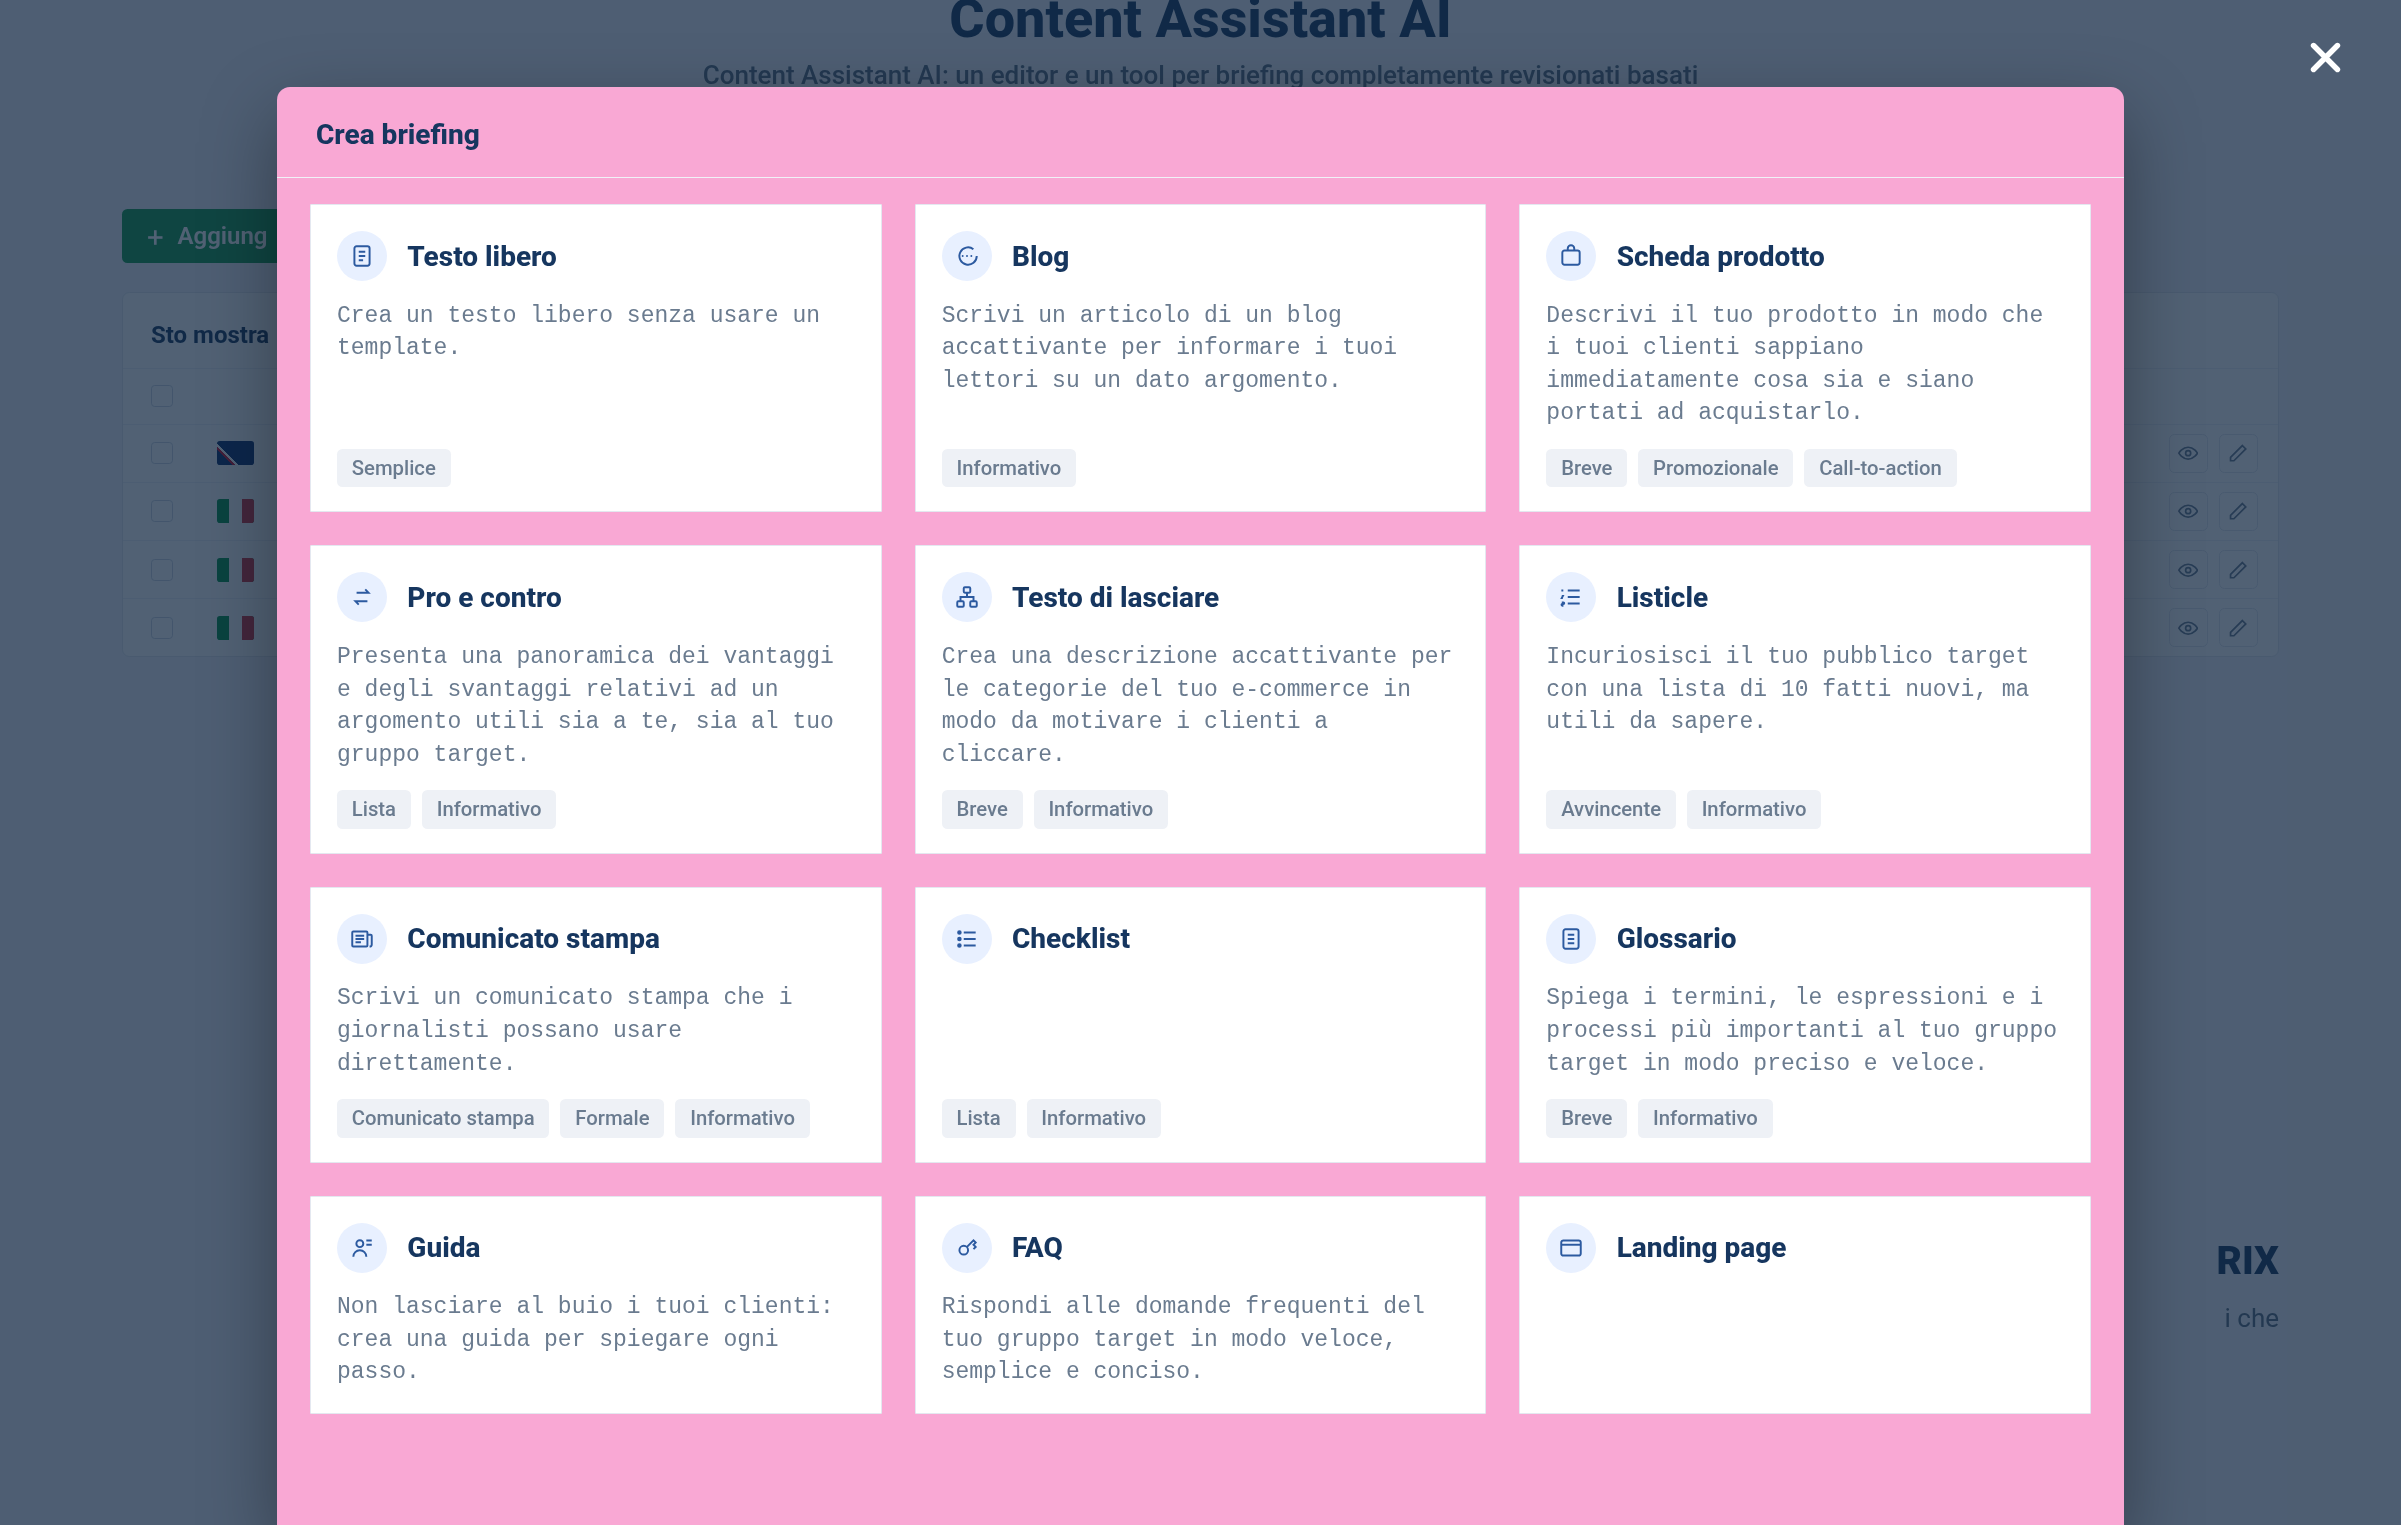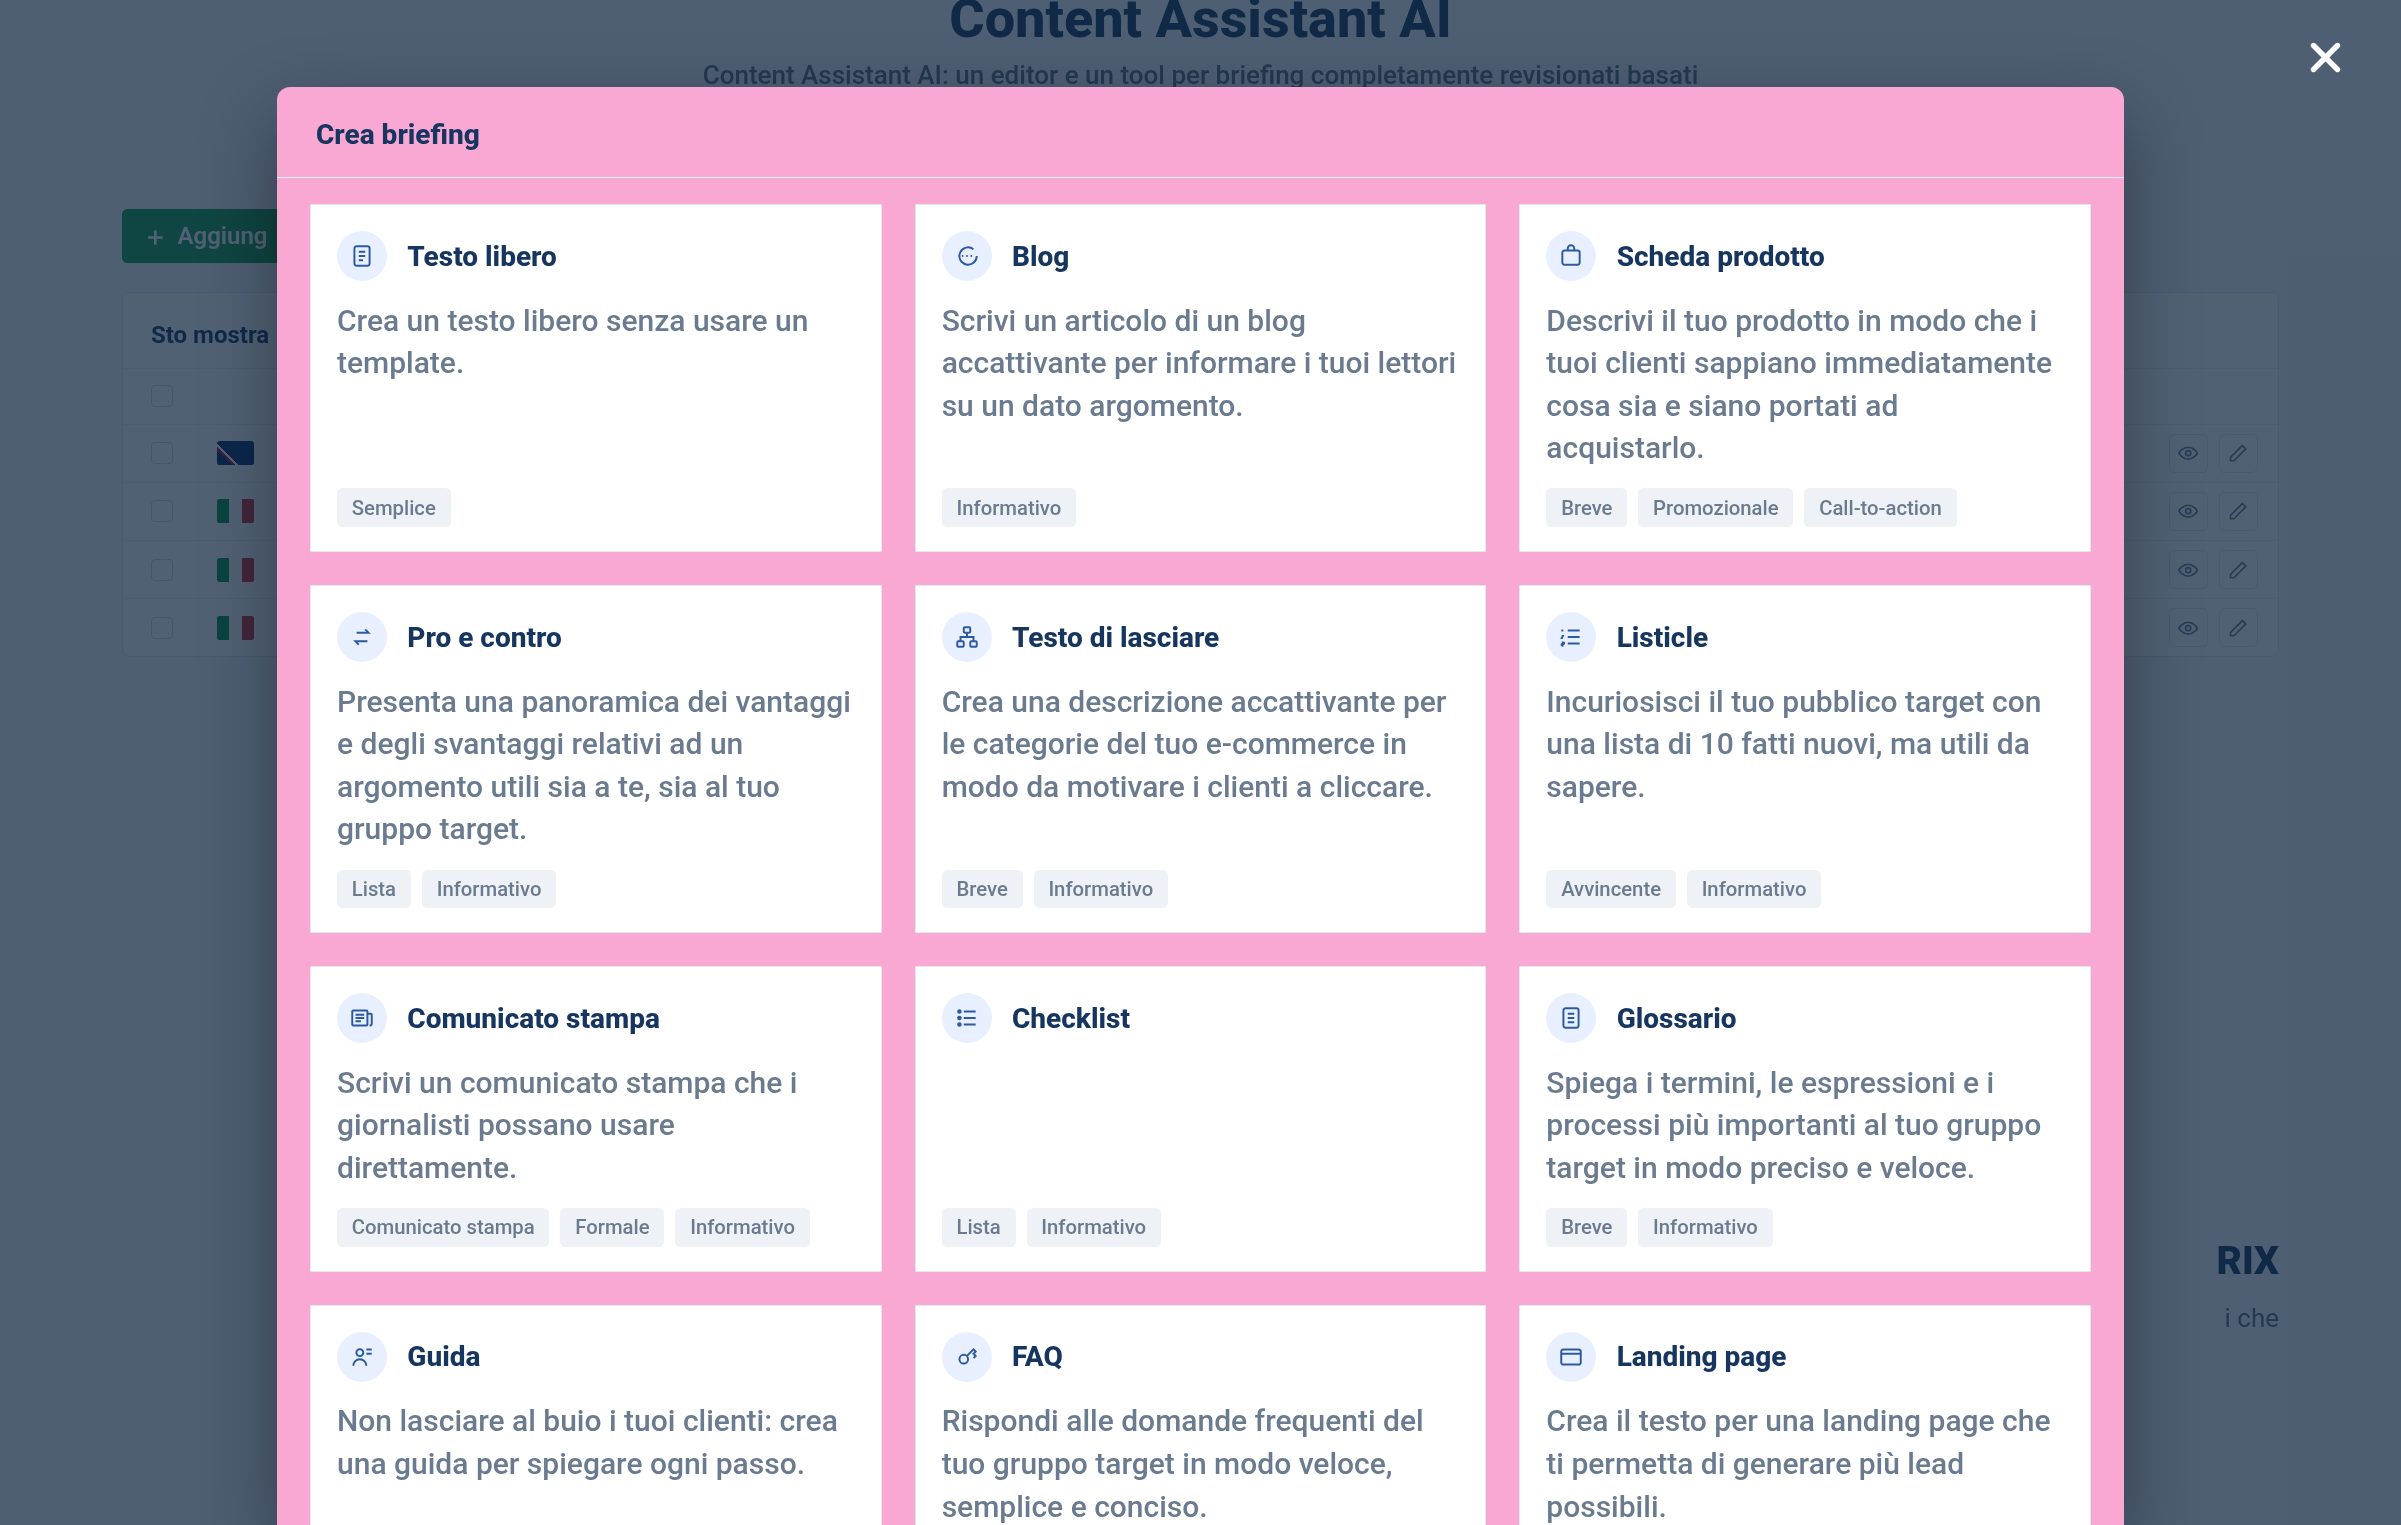--- a/index.html
+++ b/index.html
@@ -40,21 +40,21 @@
   
   .modal { position:absolute; left:277px; right:277px; top:87px; bottom:0; background:#f9a8d4; border-radius:13px 13px 0 0; box-shadow:0 28px 74px rgba(0,0,0,0.35); display:flex; flex-direction:column; overflow:hidden;}
   .modal-header { padding:31px 39px 26px; font-size:28px; font-weight:800; color:#16365f; border-bottom:0.9px solid #f0f2f7;}
   .modal-body { flex:1; overflow:hidden; padding:26px 33px;}
   .grid { display:grid; grid-template-columns: 1fr 1fr 1fr; gap:33px; }
   .card { border:1.4px solid #e4e8f0; border-radius:1px; padding:26px 26px 24px; display:flex; flex-direction:column; gap:18.5px; cursor:pointer; background:#fff;}
   .card-head { display:flex; align-items:center; gap:20.3px; }
   .card-icon { width:50px; height:50px; border-radius:50%; background:#e8f0ff; display:flex; align-items:center; justify-content:center; color:#2c5aa0; flex-shrink:0;}
   .card-icon svg { width:26px; height:26px; stroke:#2c5aa0; fill:none; stroke-width:1.8;}
   .card-title { font-size:28px; font-weight:800; color:#16365f;}
-  .card-desc { font-size:30px; line-height:1.42; color:#6a7b8f; font-weight:500;}
+  .card-desc { font-size:23px; line-height:1.42; color:#6a7b8f; font-weight:500;font-family:Liberation Mono, monospace;}
   .tags { display:flex; flex-wrap:wrap; gap:11px; margin-top:auto;}
   .tag { background:#eef1f6; color:#6a7b8f; font-size:20.3px; font-weight:500; padding:7.4px 14.8px; border-radius:5.5px;}
 
   .bg-20 { position:absolute; left:988px; top:1467px; color:#6a7b8f; font-size:24px;}
 </style>
 </head>
 <body>
 
 <div class="bg">
   <div class="bg-inner">
@@ -337,18 +337,17 @@
         <div class="card">
           <div class="card-head">
             <div class="card-icon">
               <svg viewBox="0 0 24 24">
                 <rect x="3" y="5" width="18" height="14" rx="2"></rect>
                 <path d="M3 9h18"></path>
               </svg>
             </div>
             <div class="card-title">Landing page</div>
           </div>
-          <div class="card-desc">Crea il testo per una landing page che ti permetta di generare più lead possibili.</div>
         </div>
       </div>
   </div>
 </div>
 
 
 </body></html>

